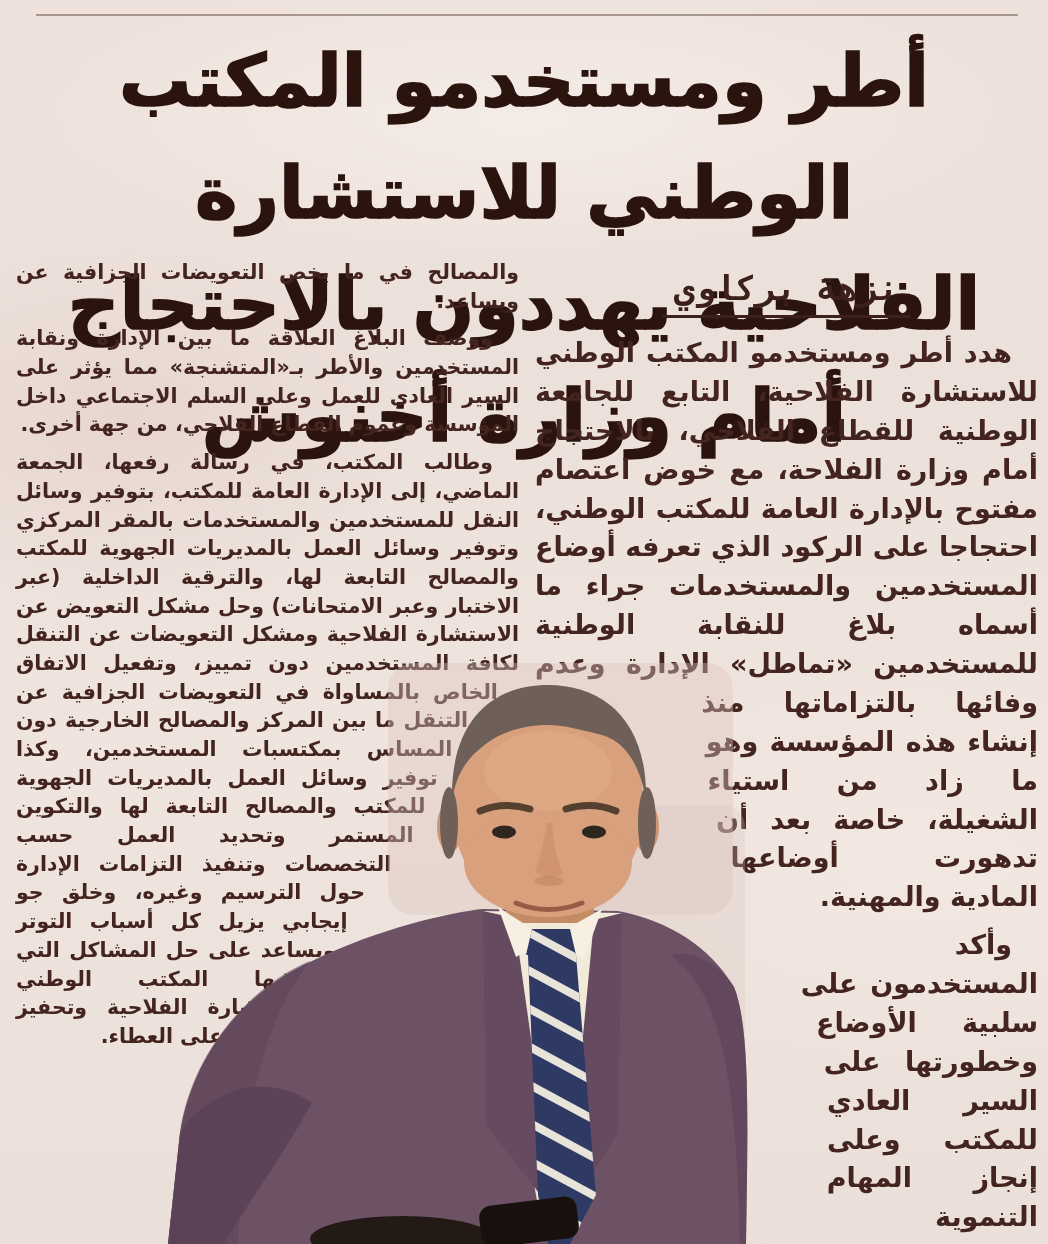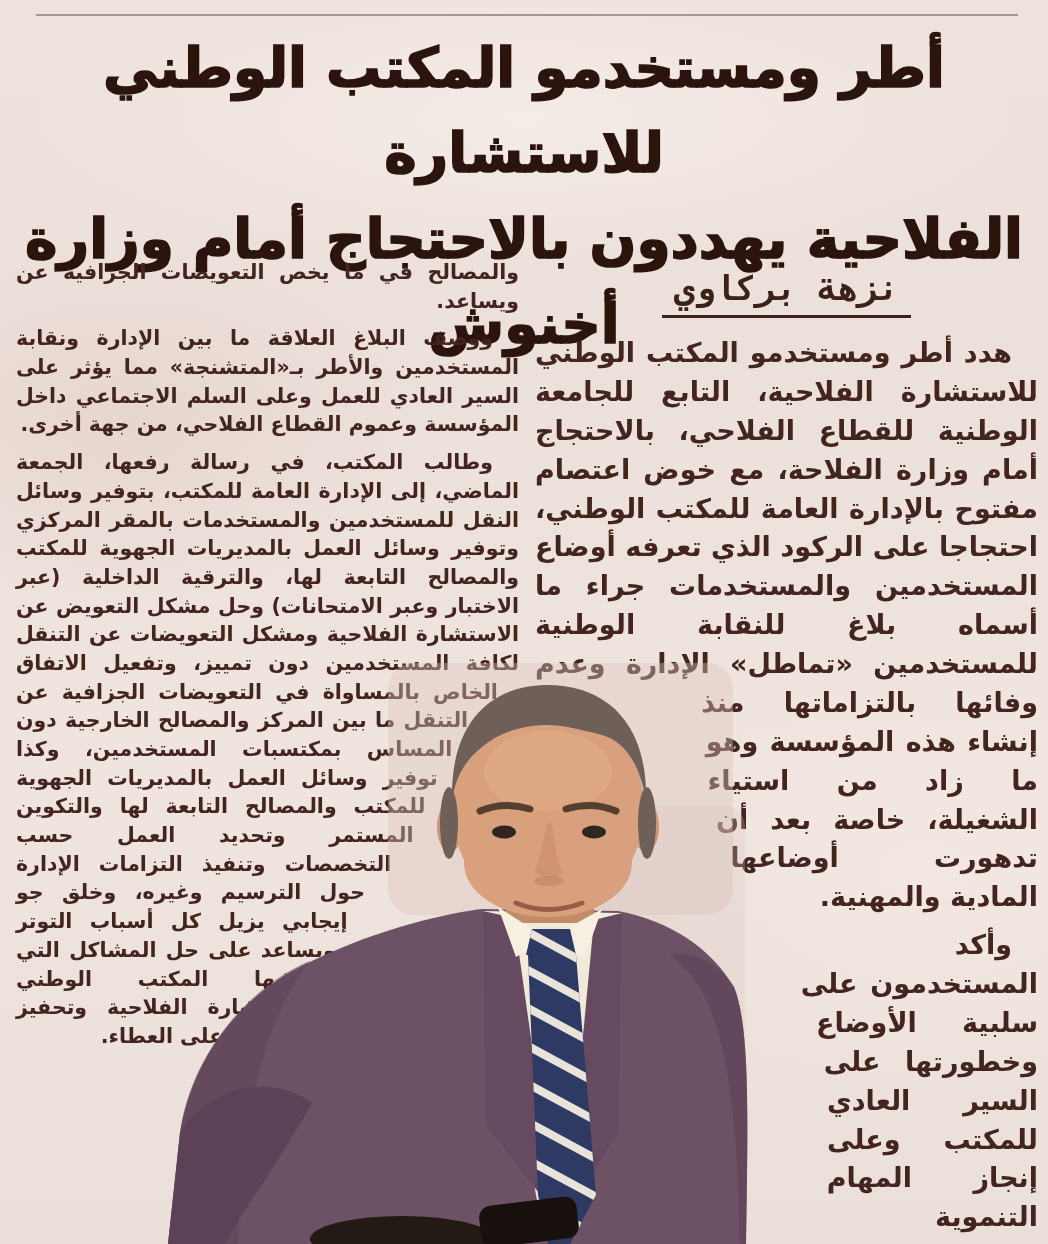--- a/index.html
+++ b/index.html
@@ -25,21 +25,21 @@
       linear-gradient(180deg,#efe2dc 0%, #ece0da 30%, #efe4de 62%, #eadfd9 100%);
   }
   .top-rule{
     position:absolute;top:14px;left:36px;right:30px;height:2px;
     background:var(--rule);opacity:.85;
   }
   .headline{
     position:absolute;top:26px;left:8px;right:8px;
     margin:0;
     text-align:center;
-    font-size:55px;
+    font-size:72px;
     line-height:1.55;
     font-weight:bold;
     color:var(--headline-ink);
     -webkit-text-stroke:1.7px var(--headline-ink);
     letter-spacing:-1px;
   }
   .columns{
     position:absolute;top:258px;right:10px;left:10px;bottom:0;
     display:flex;gap:16px;direction:rtl;
   }

